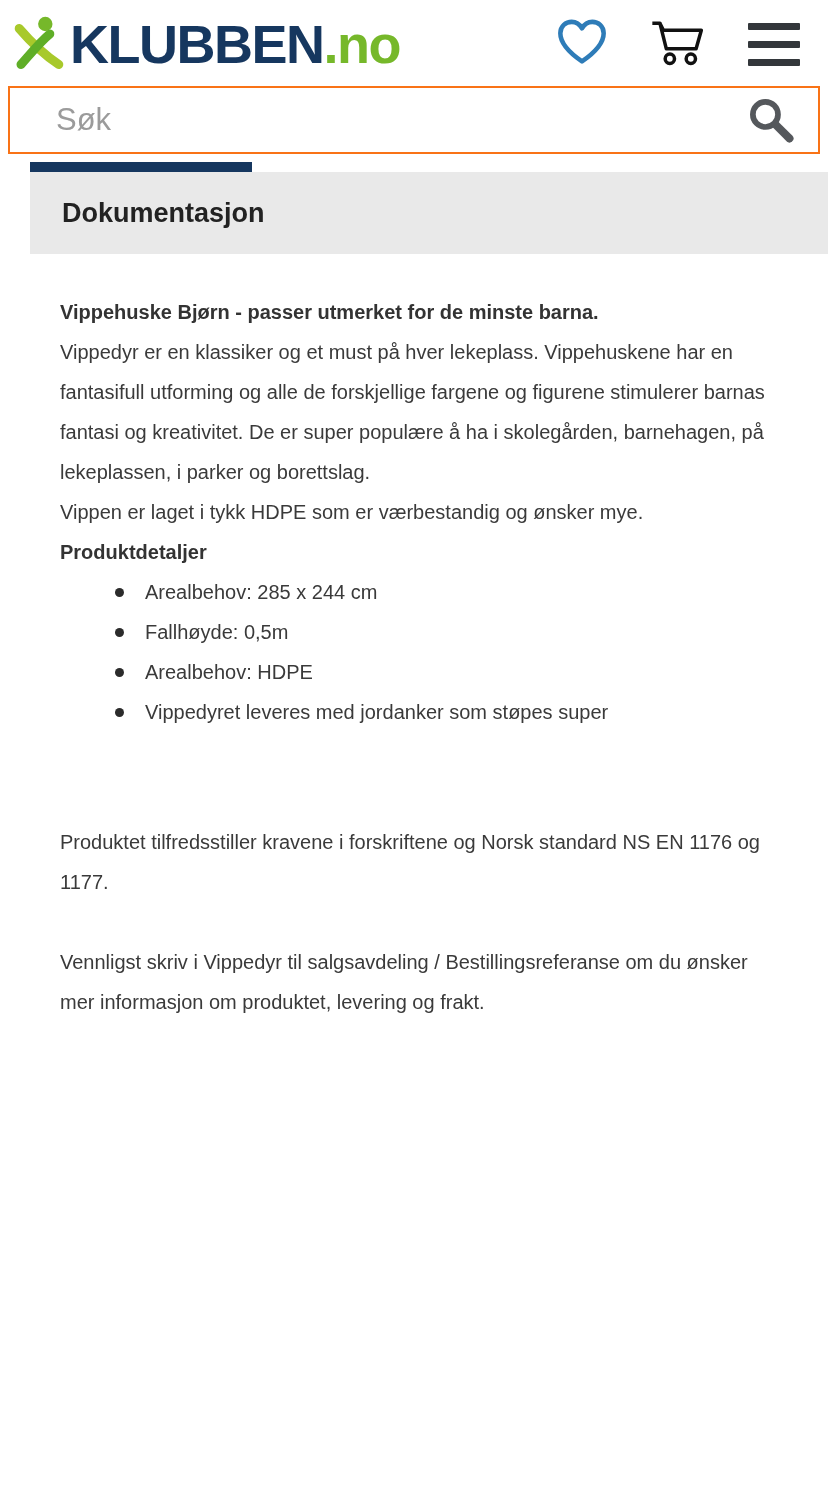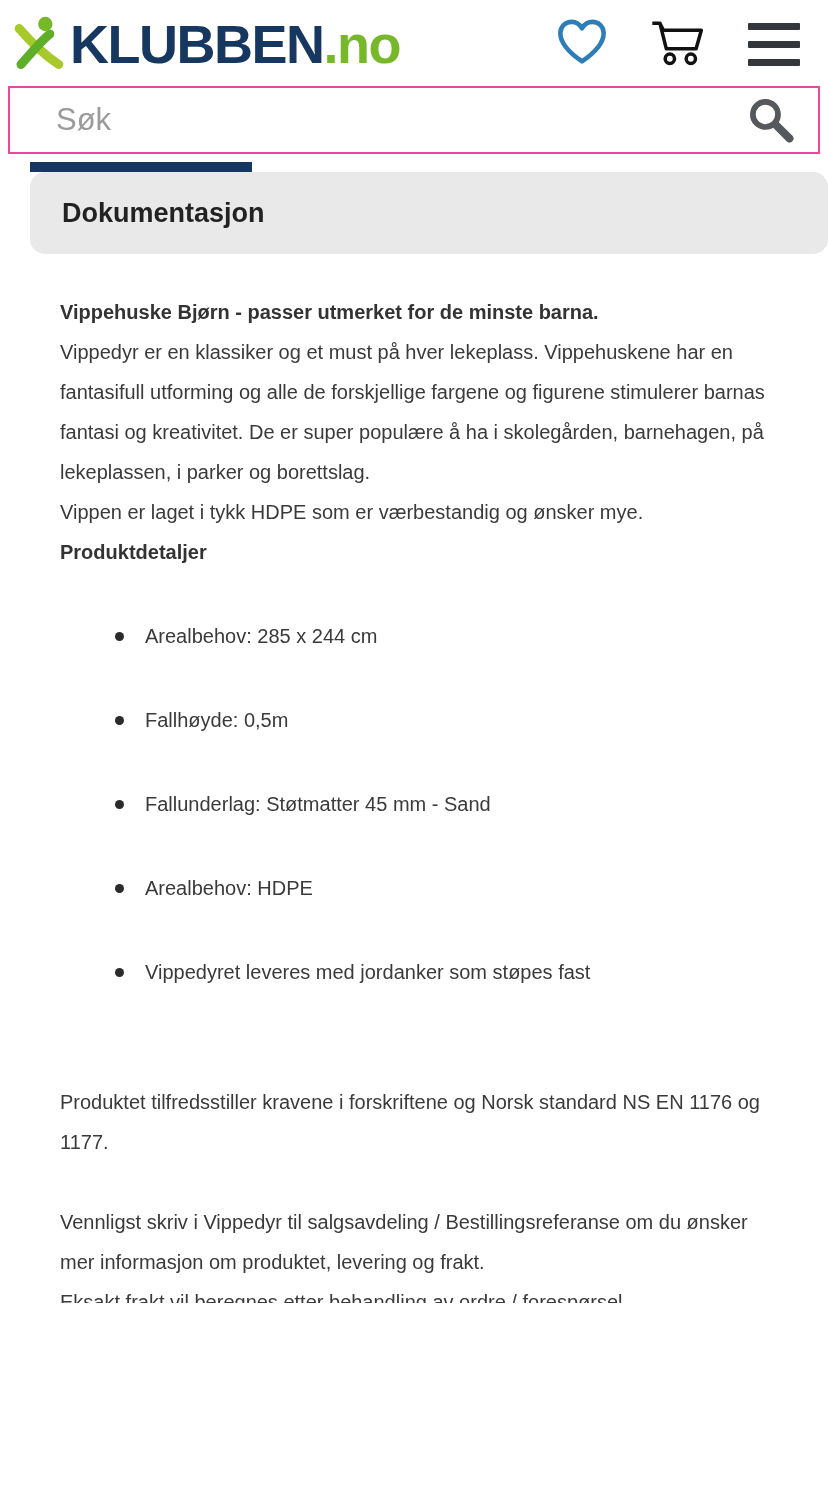--- a/index.html
+++ b/index.html
@@ -57,21 +57,21 @@
     height: 7px;
     width: 52px;
     background: #33373b;
     border-radius: 1px;
   }
 
   
   .search-wrap {
     margin: 0 8px;
     height: 68px;
-    border: 2px solid #ec4899;
+    border: 2px solid #f97316;
     background: #ffffff;
     display: flex;
     align-items: center;
   }
   .search-input {
     flex: 1;
     height: 100%;
     border: none;
     outline: none;
     font-family: "Liberation Sans", "DejaVu Sans", sans-serif;
@@ -94,21 +94,20 @@
     margin-left: 30px;
     height: 82px;
     background: #e9e9e9;
     display: flex;
     align-items: center;
     padding-left: 32px;
     font-size: 27px;
     font-weight: bold;
     color: #222222;
     cursor: pointer;
-    border-radius: 15px;
   }
 
   
   .content {
     padding: 38px 56px 0 60px;
     font-size: 20px;
     line-height: 40px;
     color: #3a3a3a;
   }
   .content p { margin: 0; }
@@ -116,21 +115,20 @@
   .details-heading { margin-top: 96px; }
   ul.details {
     list-style: none;
     margin: 0;
     padding: 0 0 0 55px;
   }
   ul.details li {
     position: relative;
     padding-left: 30px;
     line-height: 40px;
-    margin-top: 44px;
   }
   ul.details li::before {
     content: "";
     position: absolute;
     left: 0;
     top: 16px;
     width: 9px;
     height: 9px;
     border-radius: 50%;
     background: #2b2b2b;
@@ -201,28 +199,26 @@
 
   <main class="content">
     <p class="bold">Vippehuske Bjørn - passer utmerket for de minste barna.</p>
     <p>Vippedyr er en klassiker og et must på hver lekeplass. Vippehuskene har en fantasifull utforming og alle de forskjellige fargene og figurene stimulerer barnas fantasi og kreativitet. De er super populære å ha i skolegården, barnehagen, på lekeplassen, i parker og borettslag.</p>
     <p>Vippen er laget i tykk HDPE som er værbestandig og ønsker mye.</p>
 
     <p class="bold details-heading">Produktdetaljer</p>
     <ul class="details">
       <li>Arealbehov: 285 x 244 cm</li>
       <li>Fallhøyde: 0,5m</li>
-      <li>Fallunderlag: Støtmatter 45 mm - Sand</li>
       <li>Arealbehov: HDPE</li>
-      <li>Vippedyret leveres med jordanker som støpes fast</li>
+      <li>Vippedyret leveres med jordanker som støpes super</li>
     </ul>
 
     <div class="cert-block">
       <p>Produktet tilfredsstiller kravene i forskriftene og Norsk standard NS EN 1176 og 1177.</p>
     </div>
 
     <div class="notes-block">
       <p>Vennligst skriv i Vippedyr til salgsavdeling / Bestillingsreferanse om du ønsker mer informasjon om produktet, levering og frakt.</p>
-      <p>Eksakt frakt vil beregnes etter behandling av ordre / forespørsel.</p>
     </div>
   </main>
 
 </div>
 
 </body></html>

